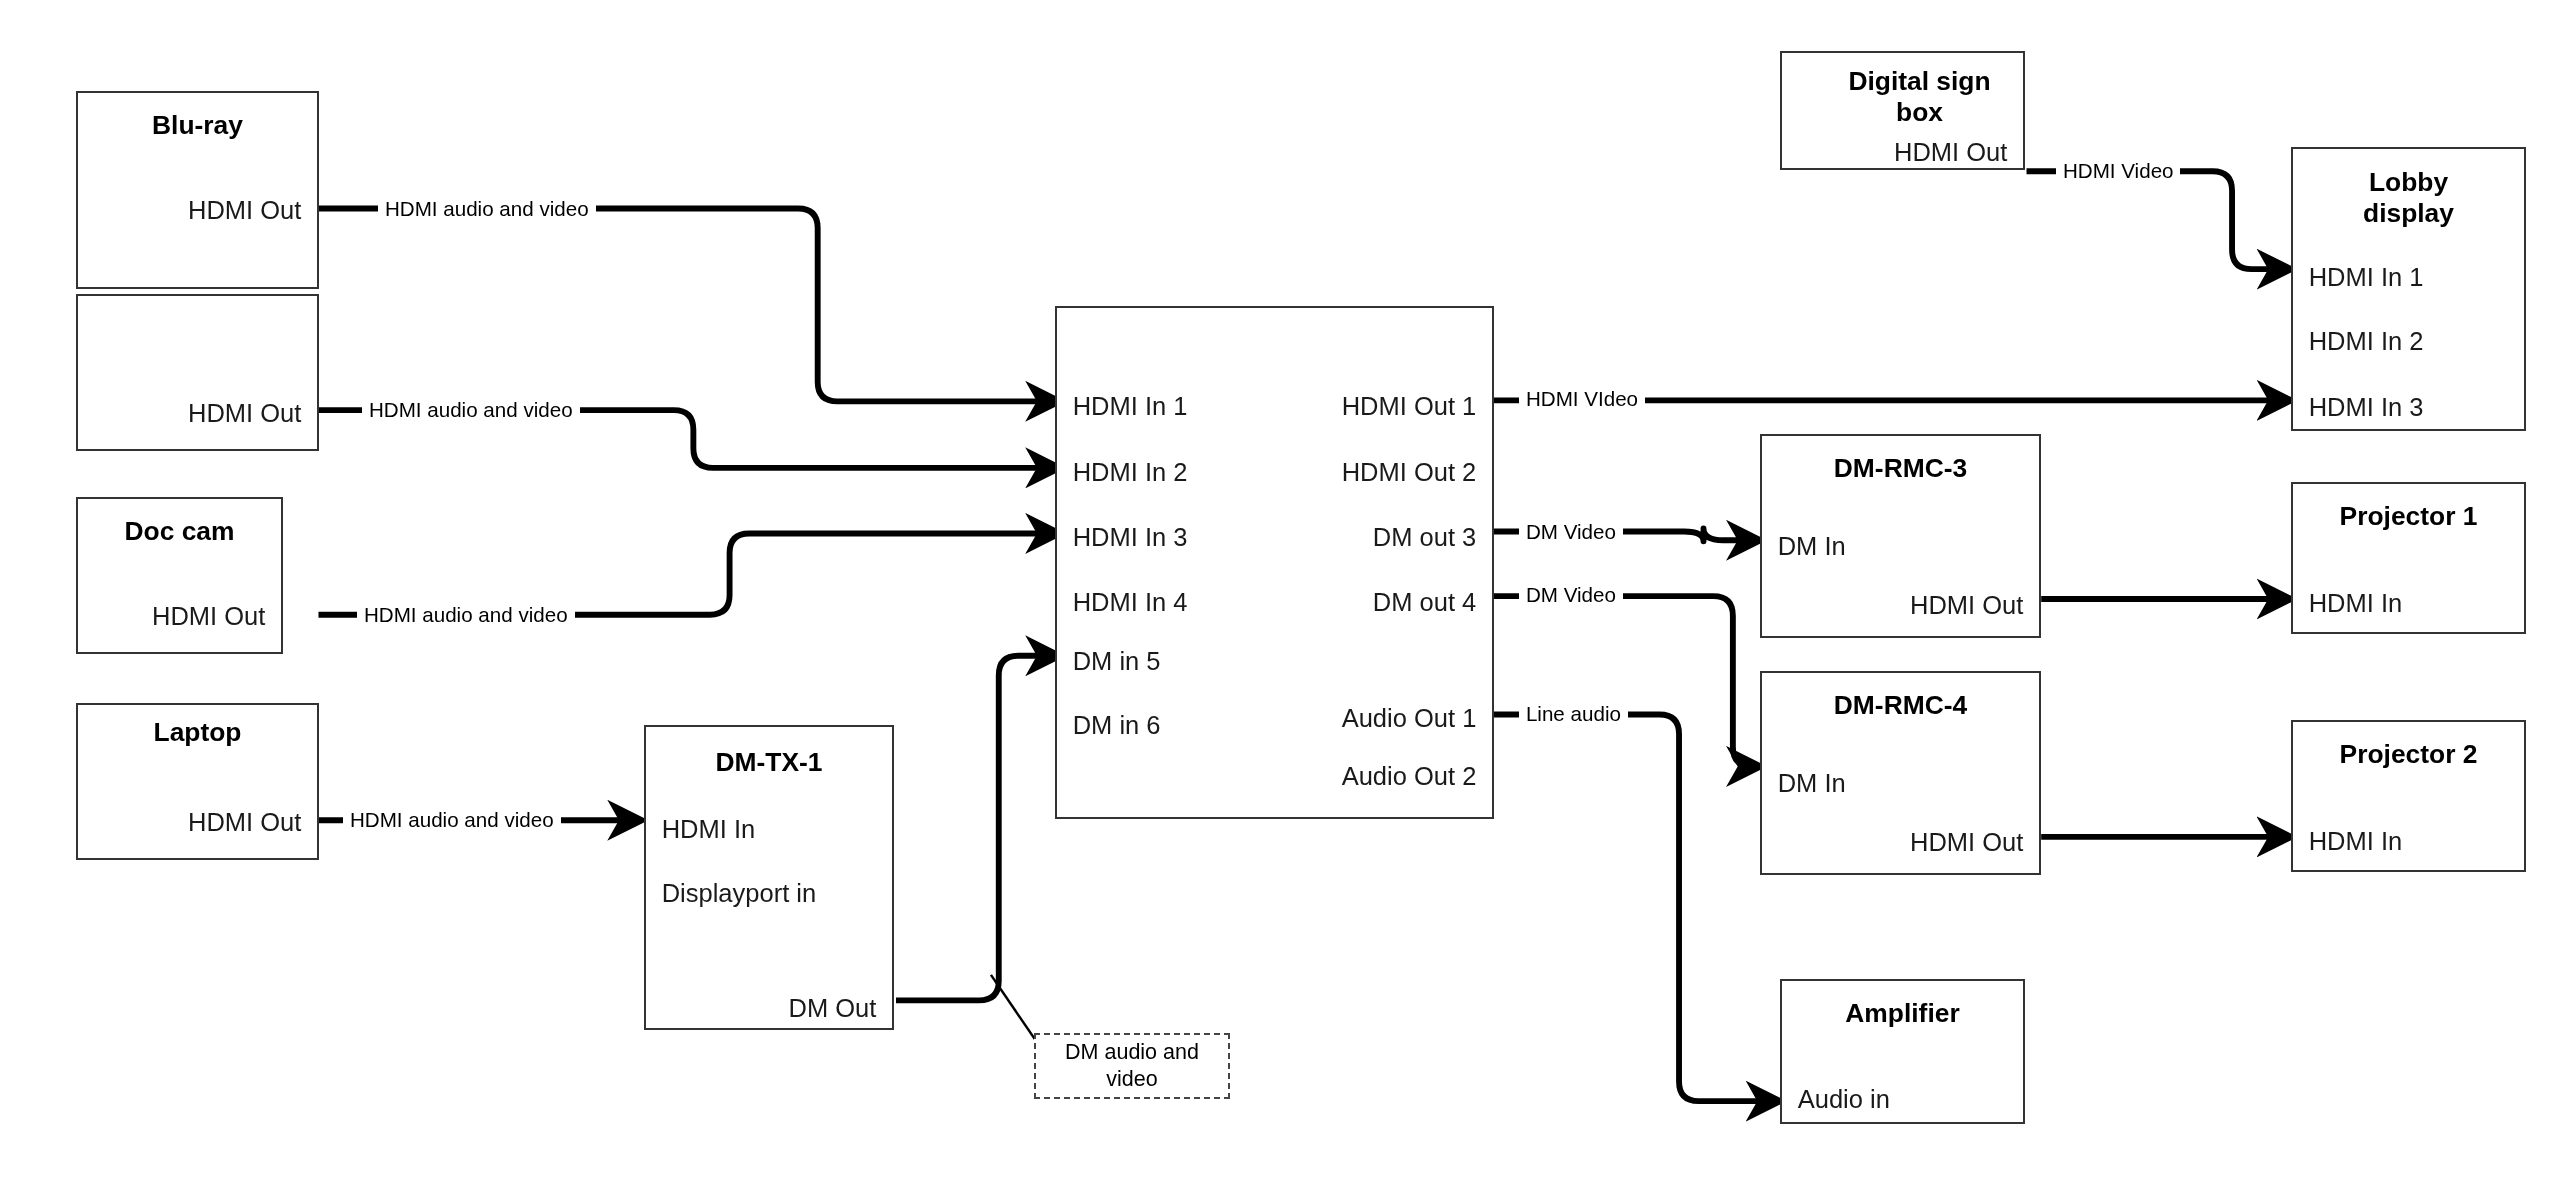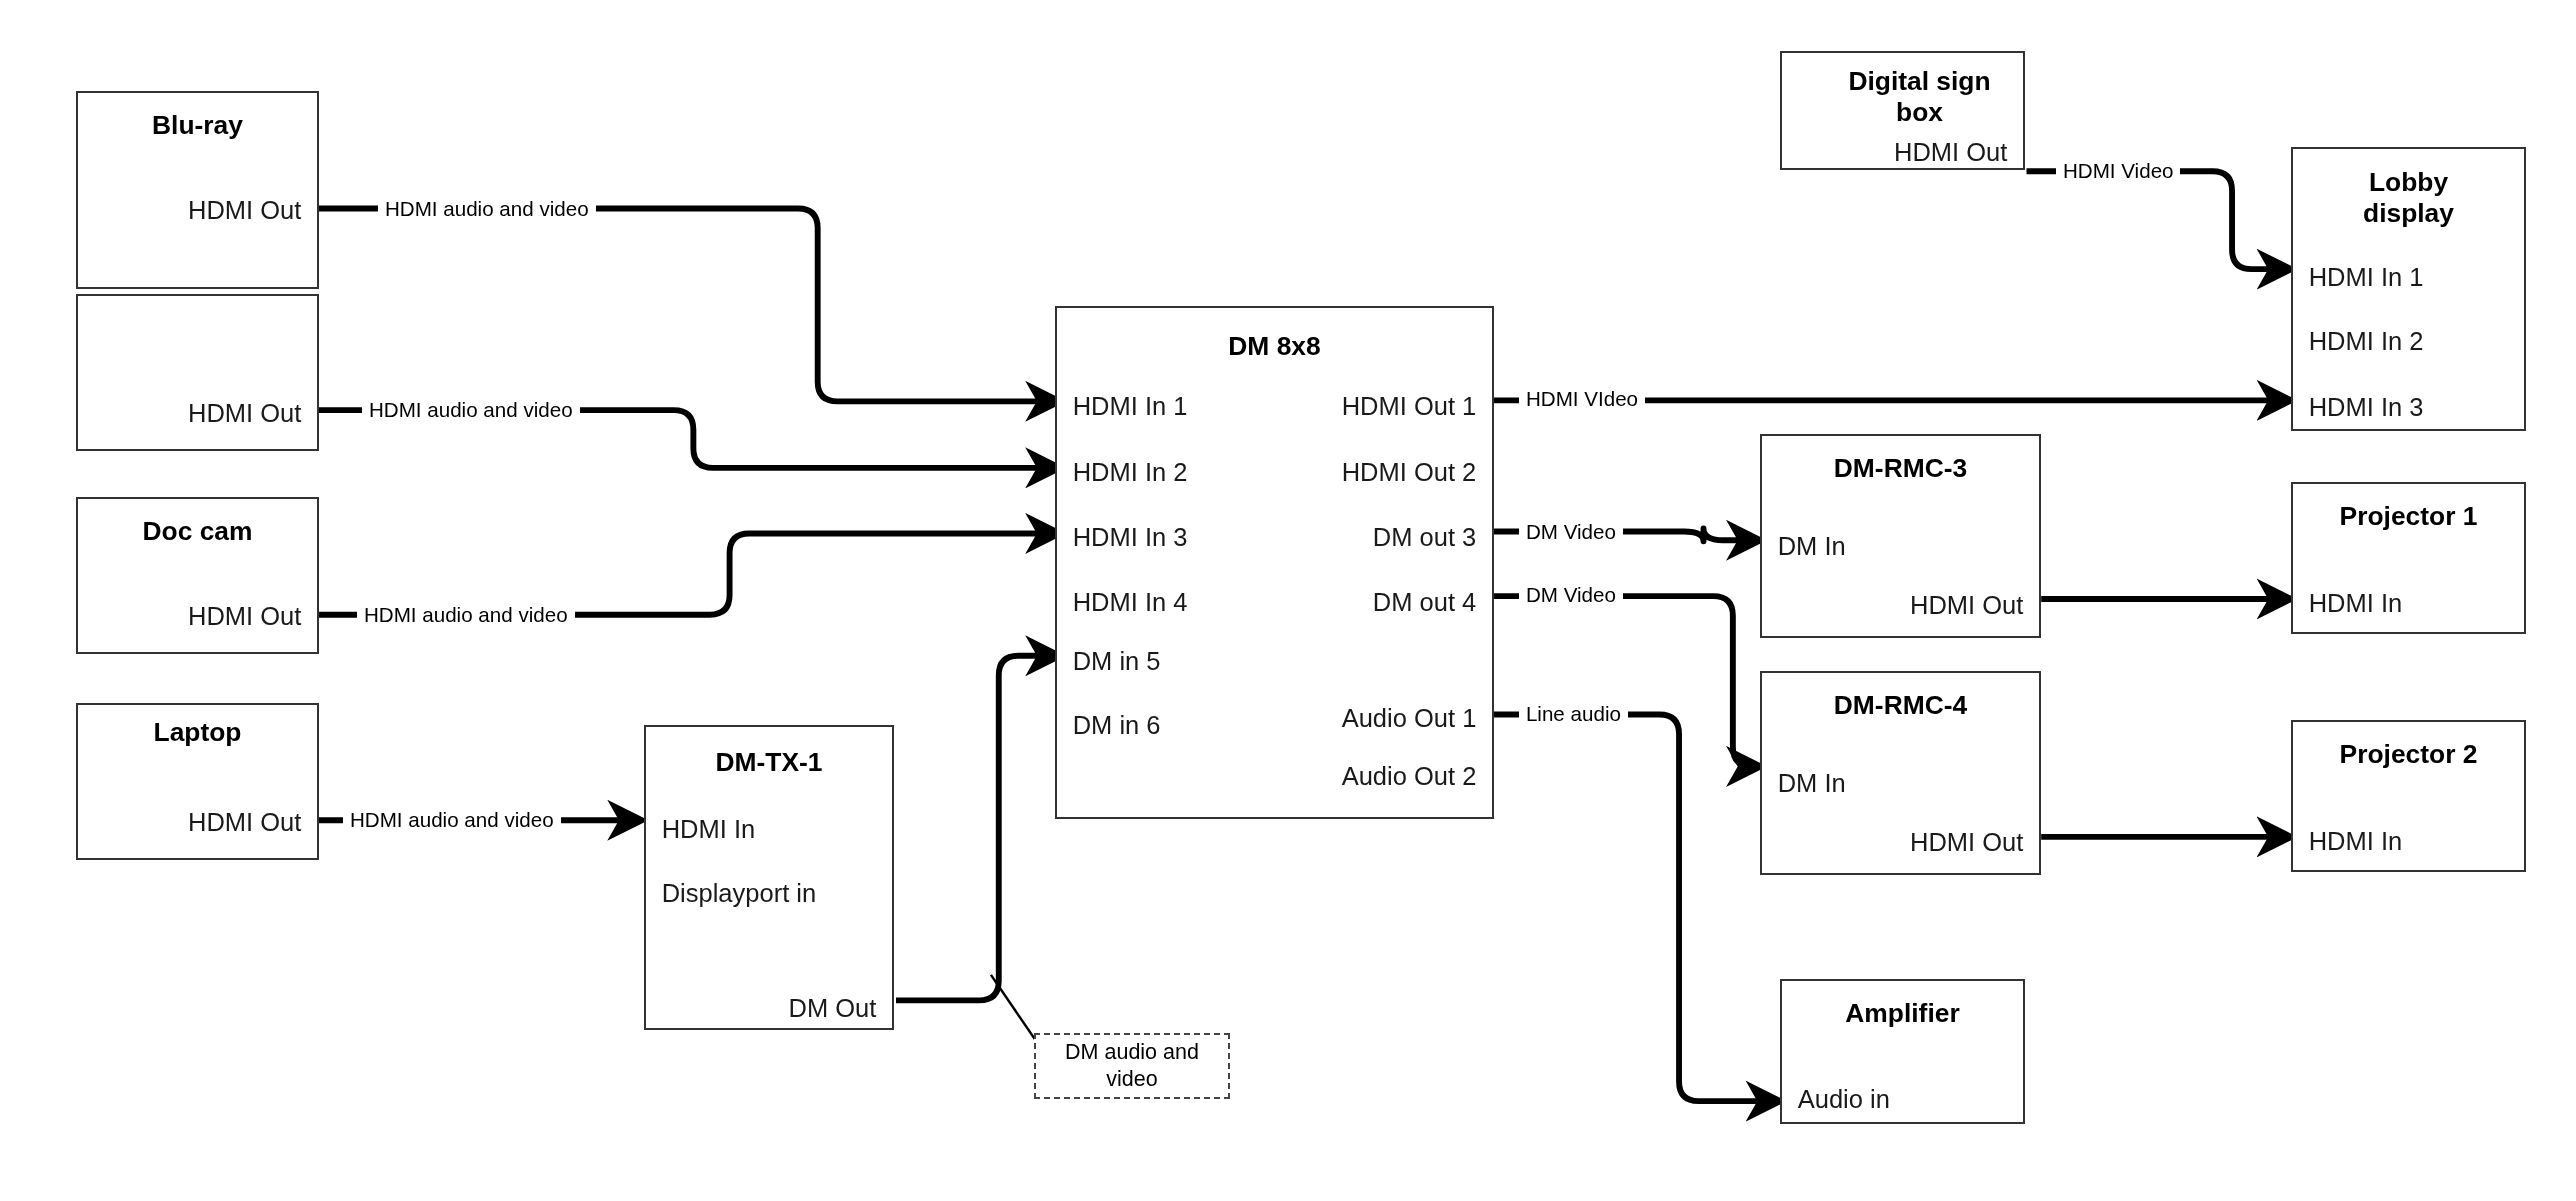--- a/index.html
+++ b/index.html
@@ -118,39 +118,38 @@
 
   <div class="node" style="left:76px; top:91px; width:243px; height:198px;">
     <div class="node-title" style="margin-top:16.6px;">Blu-ray</div>
     <div class="port right" style="top:105px;">HDMI Out</div>
   </div>
 
   <div class="node" style="left:76px; top:294px; width:243px; height:157px;">
     <div class="port right" style="top:105px;">HDMI Out</div>
   </div>
 
-  <div class="node" style="left:76px; top:497px; width:243px; height:157px;">
+  <div class="node" style="left:76px; top:497px; width:207px; height:157px;">
     <div class="node-title" style="margin-top:16.6px;">Doc cam</div>
     <div class="port right" style="top:105px;">HDMI Out</div>
   </div>
 
   <div class="node" style="left:76px; top:703px; width:243px; height:157px;">
     <div class="node-title" style="margin-top:12px;">Laptop</div>
     <div class="port right" style="top:105px;">HDMI Out</div>
   </div>
 
   <div class="node" style="left:644px; top:725px; width:250px; height:305px;">
     <div class="node-title" style="margin-top:19.6px;">DM-TX-1</div>
     <div class="port left" style="top:90px;">HDMI In</div>
     <div class="port left" style="top:154px;">Displayport in</div>
     <div class="port right" style="top:269px;">DM Out</div>
   </div>
 
   <div class="node" style="left:1055px; top:306px; width:439px; height:513px;">
-    <div class="node-title" style="margin-top:22.5px;">DM 8x8</div>
 
     <div class="port left" style="top:86px;">HDMI In 1</div>
     <div class="port left" style="top:152px;">HDMI In 2</div>
     <div class="port left" style="top:217px;">HDMI In 3</div>
     <div class="port left" style="top:282px;">HDMI In 4</div>
     <div class="port left" style="top:341px;">DM in 5</div>
     <div class="port left" style="top:405px;">DM in 6</div>
 
     <div class="port right" style="top:86px;">HDMI Out 1</div>
     <div class="port right" style="top:152px;">HDMI Out 2</div>

